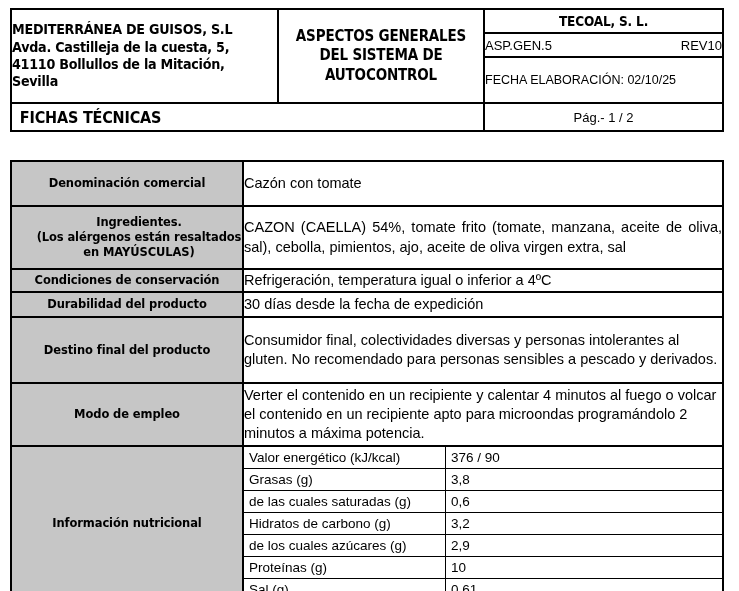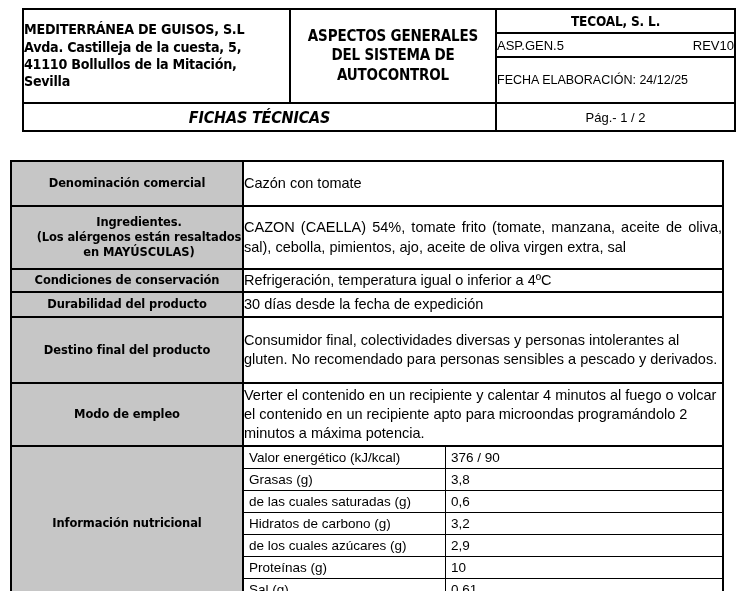--- a/index.html
+++ b/index.html
@@ -18,21 +18,21 @@
   .page {
     position: relative;
     width: 739px;
     height: 591px;
     background: #ffffff;
   }
 
   
   .header-table {
     position: absolute;
-    left: 22px;
+    left: 10px;
     top: 8px;
     width: 712px;
     border-collapse: collapse;
     table-layout: fixed;
   }
   .header-table td {
     border: 2px solid #000000;
     padding: 0;
     vertical-align: middle;
     background: #ffffff;
@@ -96,24 +96,23 @@
 
   .fecha-cell {
     padding: 0 6px;
     font-size: 12.5px;
     font-family: "Liberation Sans", sans-serif;
     height: 44px;
   }
 
   .fichas-cell {
     background: #c6c6c6;
-    text-align: center;
+    text-align: left;
     height: 26px;
     padding: 0;
-    font-style: italic;
   }
   .fichas-cell span {
     font-family: "DejaVu Sans", sans-serif;
     font-weight: bold;
     font-size: 16px;
     letter-spacing: -0.2px;
     transform: scaleX(0.9);
     display: inline-block;
   }
 
@@ -224,21 +223,21 @@
       </tr>
       <tr class="coderev-row">
         <td class="coderev-cell">
           <div class="coderev-inner">
             <span>ASP.GEN.5</span>
             <span>REV10</span>
           </div>
         </td>
       </tr>
       <tr>
-        <td class="fecha-cell">FECHA ELABORACIÓN: 24/12/25</td>
+        <td class="fecha-cell">FECHA ELABORACIÓN: 02/10/25</td>
       </tr>
       <tr>
         <td class="fichas-cell" colspan="2">
           <span>FICHAS TÉCNICAS</span>
         </td>
         <td class="pag-cell">Pág.- 1 / 2</td>
       </tr>
     </tbody>
   </table>
 

